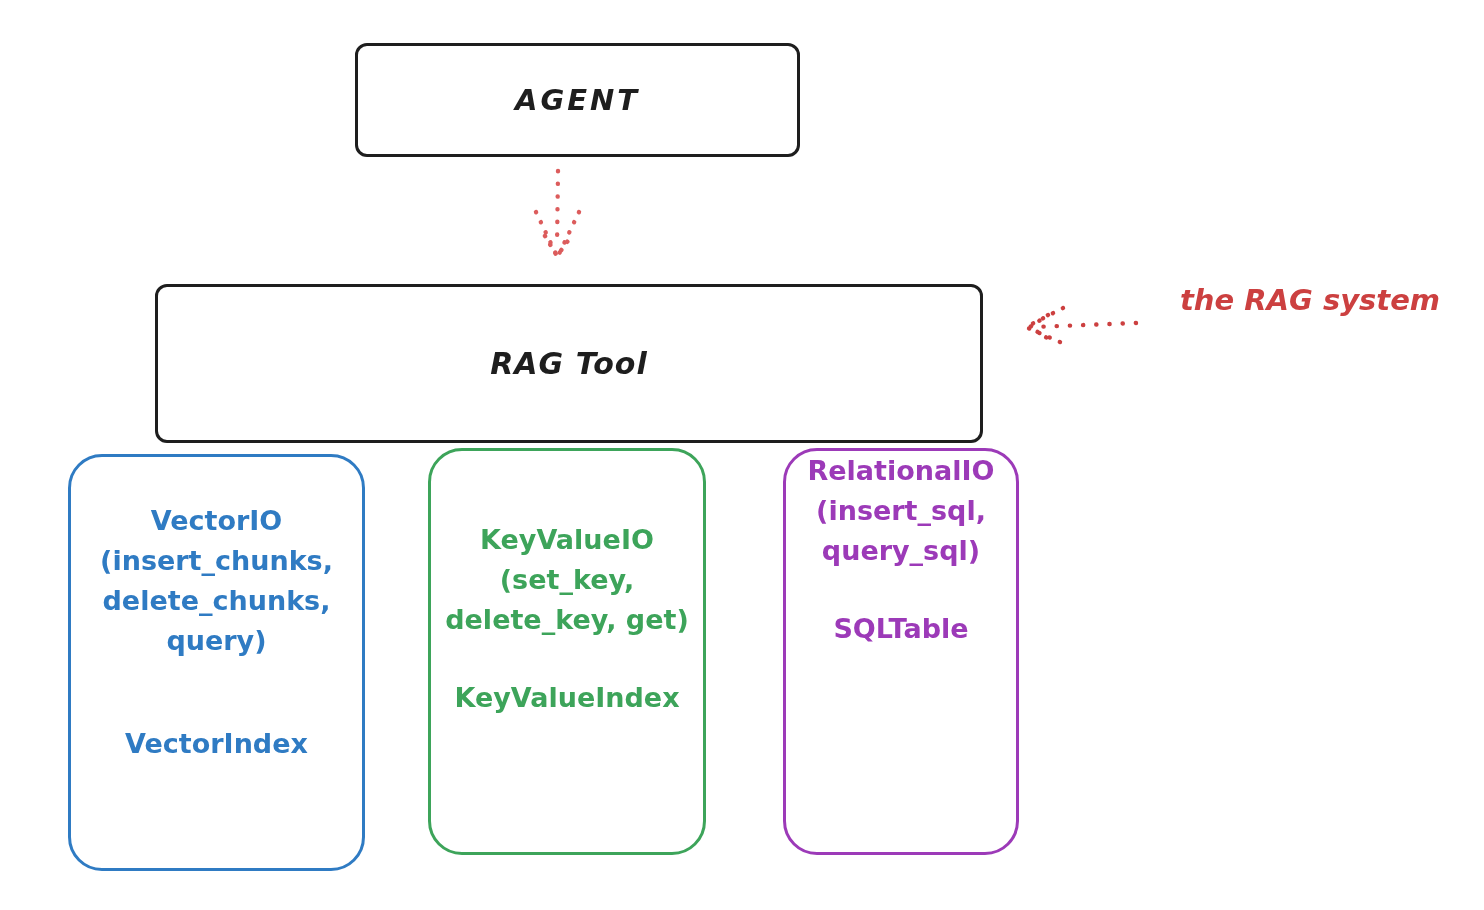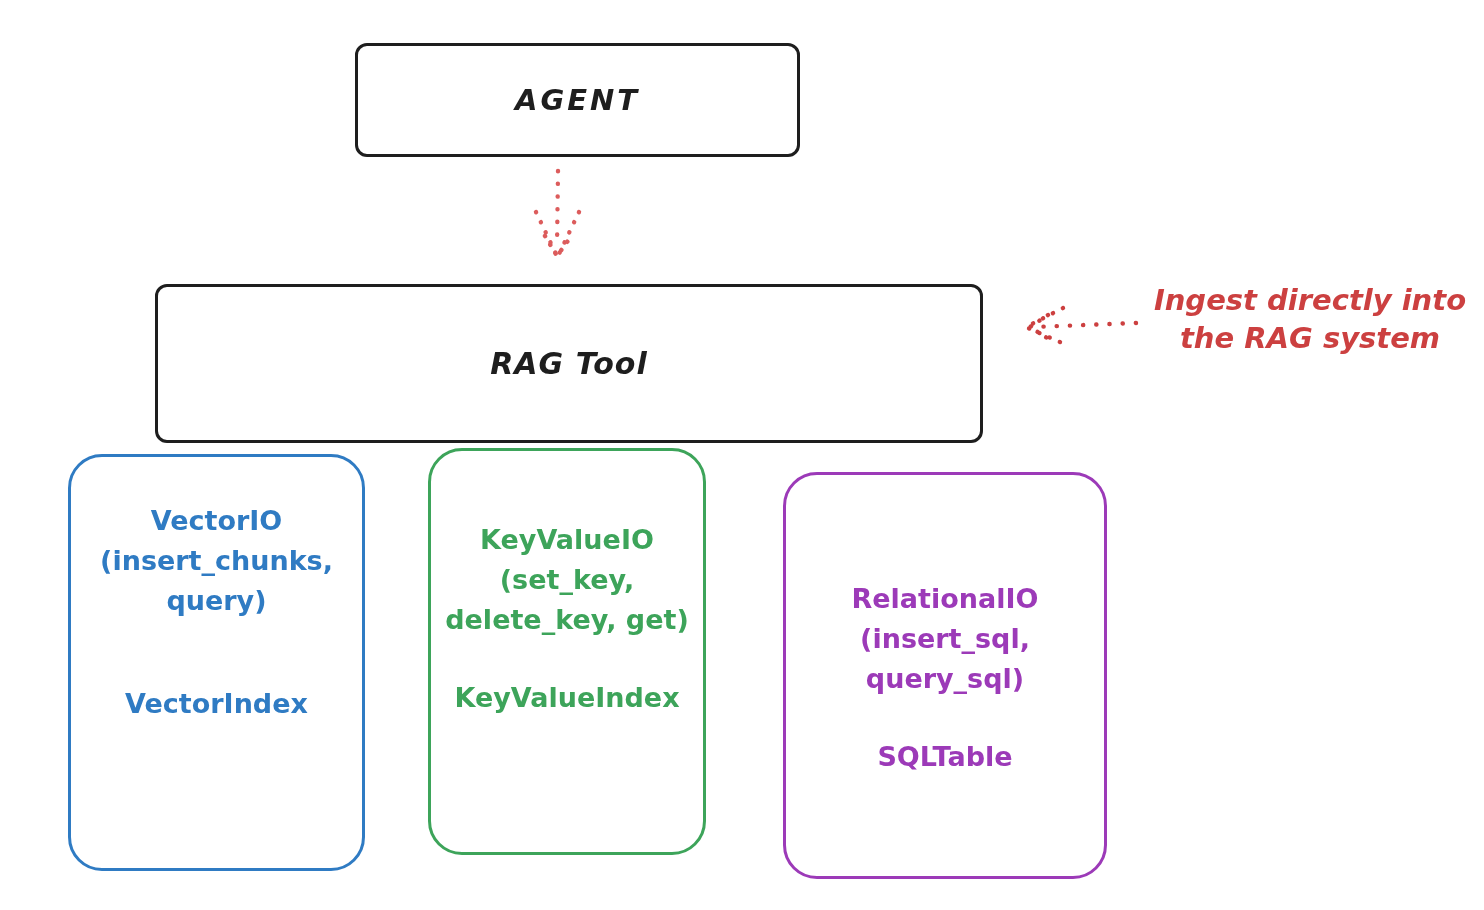--- a/index.html
+++ b/index.html
@@ -47,22 +47,22 @@
     left:68px;top:454px;width:297px;height:417px;
     border:3px solid var(--blue);color:var(--blue);padding-top:44px;
   }
   .io-vector .index-label{margin-top:63px;}
   .io-keyvalue{
     left:428px;top:448px;width:278px;height:407px;
     border:3px solid var(--green);color:var(--green);padding-top:69px;
   }
   .io-keyvalue .index-label{margin-top:38px;text-align:center;}
   .io-relational{
-    left:783px;top:472px;width:324px;height:407px;
-    border:3px solid var(--purple);color:var(--purple);padding-top:104px;
+    left:783px;top:448px;width:236px;height:407px;
+    border:3px solid var(--purple);color:var(--purple);
   }
   .io-relational .index-label{margin-top:38px;}
   .dotted{
     fill:none;stroke-linecap:round;stroke-width:4.4;
   }
 </style>
 </head>
 <body>
 
 <div class="canvas">
@@ -86,28 +86,28 @@
 
     <g>
       <path class="dotted" style="stroke:var(--red)" stroke-dasharray="0.2 13" d="M1136 323 L1034 327"></path>
       <path class="dotted" style="stroke:var(--red)" stroke-dasharray="0.2 11" d="M1063 308 L1028 326"></path>
       <path class="dotted" style="stroke:var(--red)" stroke-dasharray="0.2 11" d="M1060 342 L1028 328"></path>
       <path class="dotted" style="stroke:var(--red)" stroke-dasharray="0.2 10" d="M1048 315 L1030 327 L1047 338"></path>
     </g>
   </svg>
 
   <div class="annotation">
-    <div>Ingest directly into</div>
     <div>the RAG system</div>
   </div>
 
   <div class="io-box io-vector">
     <div class="title-block">
       <div>VectorIO</div>
       <div>(insert_chunks,</div>
+      <div>delete_chunks,</div>
       <div>query)</div>
     </div>
     <div class="index-label">VectorIndex</div>
   </div>
 
   <div class="io-box io-keyvalue">
     <div class="title-block">
       <div>KeyValueIO</div>
       <div>(set_key,</div>
       <div>delete_key, get)</div>

